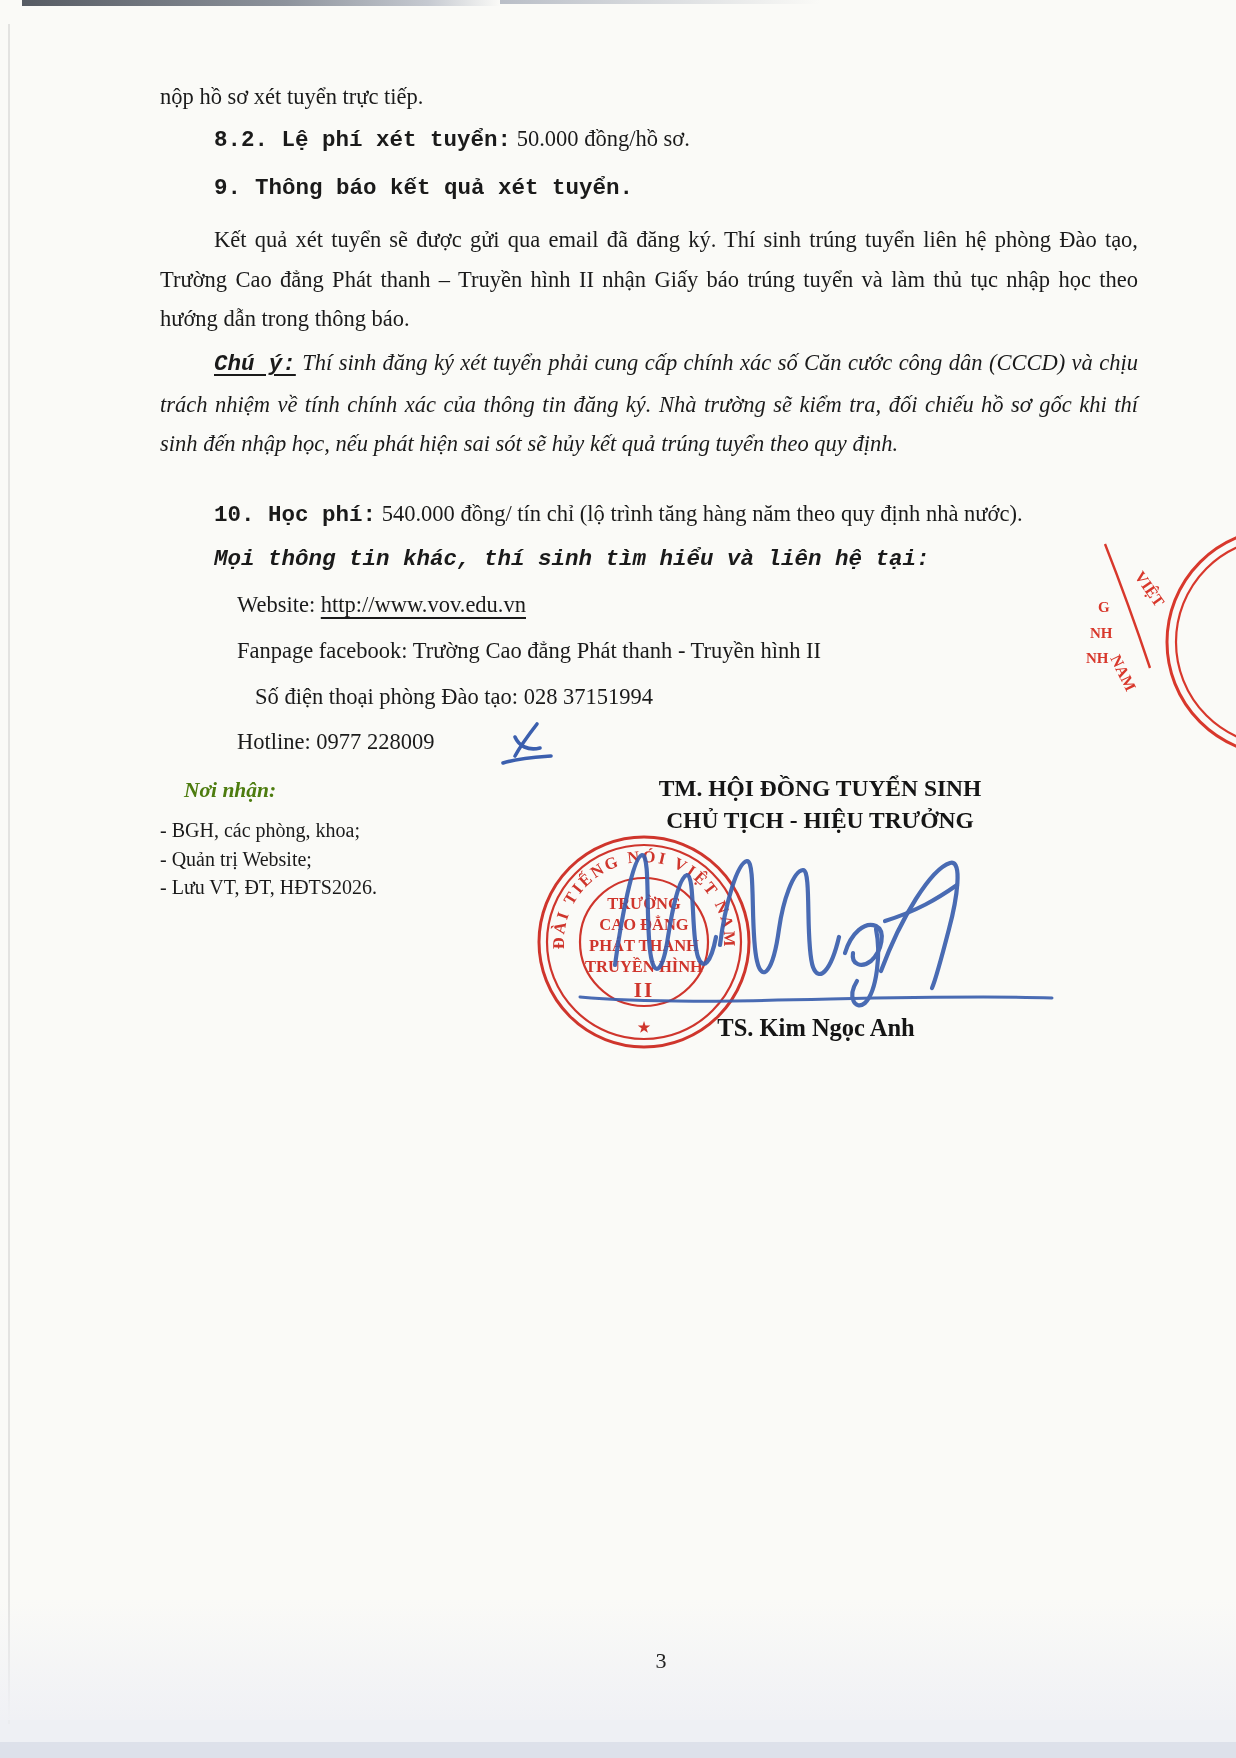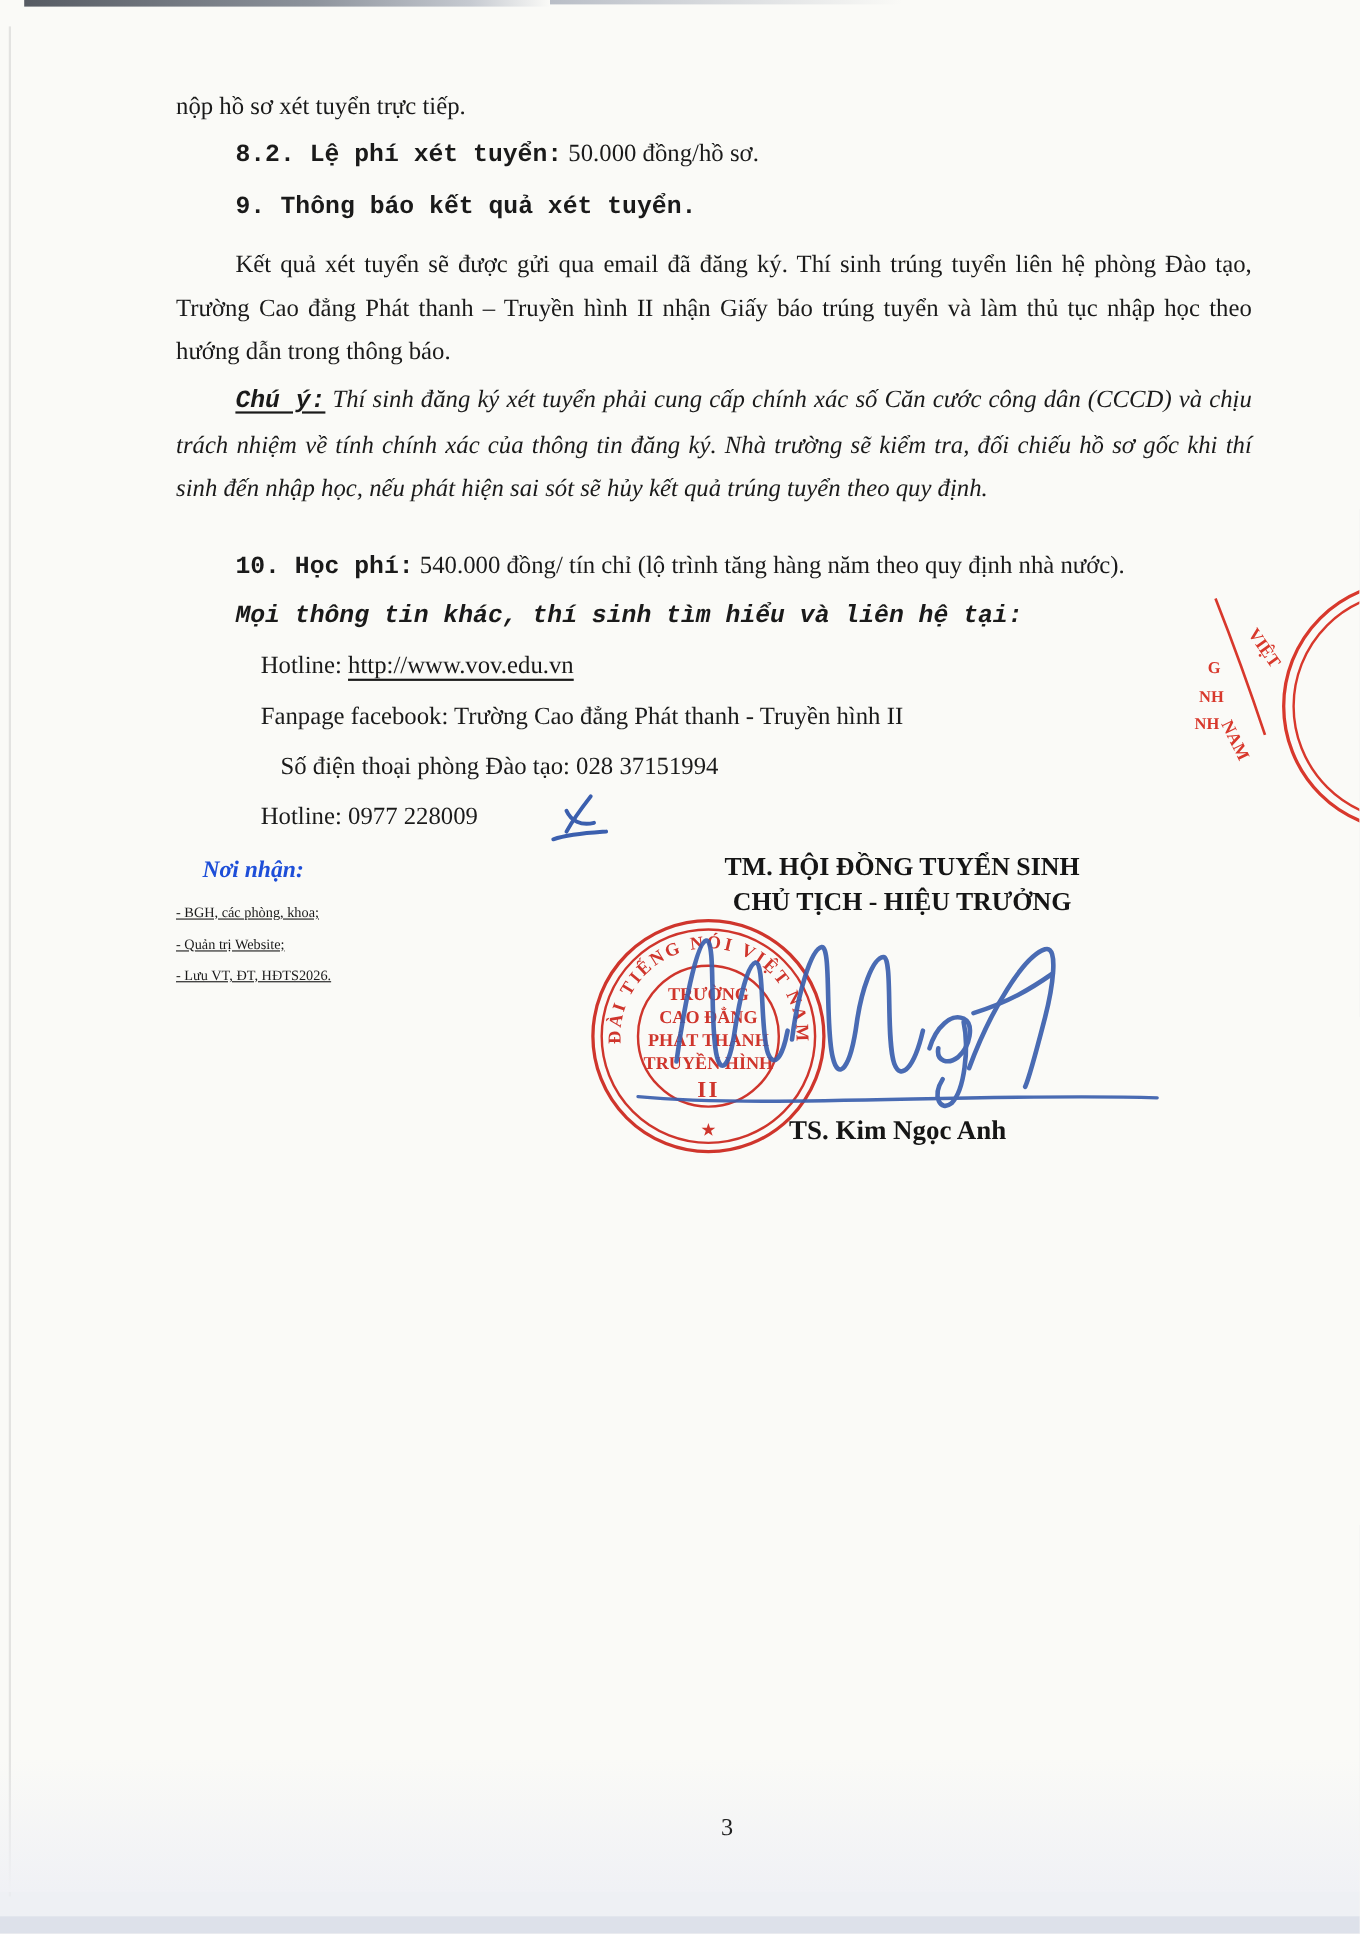--- a/index.html
+++ b/index.html
@@ -21,22 +21,22 @@
         text-indent:54px;line-height:39.5px;}
   .b{font-weight:bold;font-family:Liberation Mono, monospace;}
   .i{font-style:italic;}
   .u{text-decoration:underline;text-underline-offset:4px;}
   .gap{display:inline-block;width:14px;}
   .url{text-decoration:underline;text-underline-offset:5px;color:#1a1a1a;}
 
   .sig-block{position:absolute;left:540px;top:772px;width:560px;text-align:center;
              font-weight:bold;font-size:23.5px;color:#151515;line-height:32px;}
   .recip-head{position:absolute;left:184px;top:778px;font-size:21.5px;font-weight:bold;
-              font-style:italic;color:#1d4ed8;}
-  .recip{position:absolute;left:160px;top:816px;font-size:13px;color:#1a1a1a;line-height:28.5px;text-decoration:underline;}
+              font-style:italic;color:#4d7c0f;}
+  .recip{position:absolute;left:160px;top:816px;font-size:20px;color:#1a1a1a;line-height:28.5px;}
   .signer{position:absolute;left:660px;top:1014px;width:312px;text-align:center;
           font-weight:bold;font-size:24.5px;color:#151515;}
   .pagenum{position:absolute;left:596px;top:1648px;width:130px;text-align:center;
            font-size:22px;color:#222;}
   svg{position:absolute;overflow:visible;}
   .clip{overflow:hidden !important;}
   svg text{font-family:"Liberation Serif",serif;}
 </style>
 </head>
 <body>
@@ -68,21 +68,21 @@
   </div>
 
   <div class="line" style="left:214px;top:501px">
     <span class="b">10. Học phí:</span>
     <span>540.000 đồng/ tín chỉ (lộ trình tăng hàng năm theo quy định nhà nước).</span>
   </div>
 
   <div class="line b i" style="left:214px;top:546px">Mọi thông tin khác, thí sinh tìm hiểu và liên hệ tại:</div>
 
   <div class="line" style="left:237px;top:592px">
-    <span>Hotline: </span><span class="url">http://www.vov.edu.vn</span>
+    <span>Website: </span><span class="url">http://www.vov.edu.vn</span>
   </div>
 
   <div class="line" style="left:237px;top:638px">Fanpage facebook: Trường Cao đẳng Phát thanh - Truyền hình II</div>
 
   <div class="line" style="left:255px;top:684px">Số điện thoại phòng Đào tạo: 028 37151994</div>
 
   <div class="line" style="left:237px;top:729px">Hotline: 0977 228009</div>
 
   <svg style="left:492px;top:718px" width="64" height="56" viewBox="0 0 64 56">
     <g fill="none" stroke="#3b5fae" stroke-width="3.6" stroke-linecap="round">

